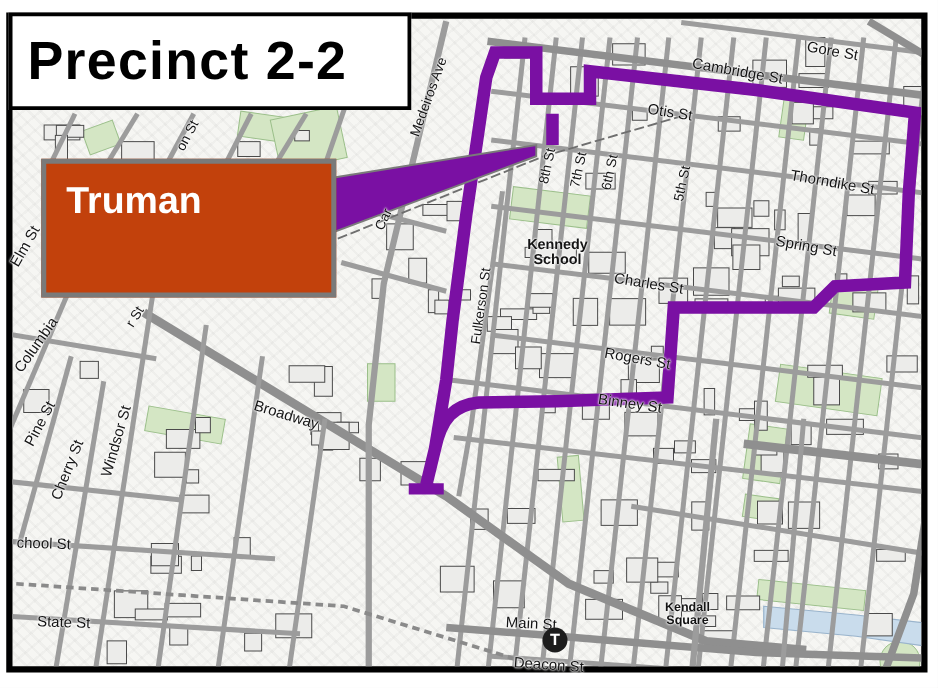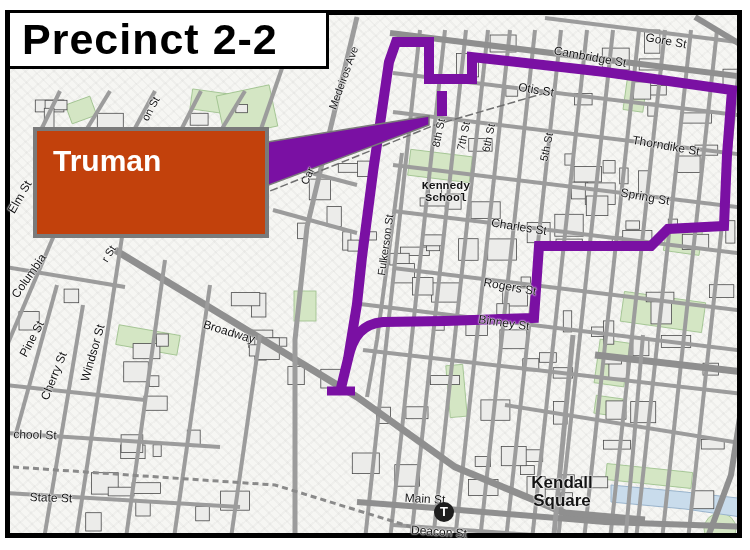--- a/index.html
+++ b/index.html
@@ -8,21 +8,21 @@
   #map-area{position:absolute;left:5px;top:10px;width:737px;height:528px;
             background:#f6f6f3;
             background-image:
               repeating-linear-gradient(45deg, rgba(120,120,120,0.06) 0 2px, transparent 2px 7px),
               repeating-linear-gradient(-40deg, rgba(120,120,120,0.05) 0 2px, transparent 2px 9px);
             border:5px solid #000;box-sizing:border-box;}
   svg{position:absolute;left:0;top:0;}
   .slabel{position:absolute;color:#141414;white-space:nowrap;
           text-shadow:0 0 2px #fff,0 0 2px #fff,0 0 1px #fff;line-height:1.05;}
   .slabel.bold{font-weight:bold;text-align:center;white-space:pre-line;}
-  #title-box{position:absolute;left:7px;top:10px;width:322px;height:59px;background:#ffffff;
+  #title-box{position:absolute;left:7px;top:10px;width:322px;height:78px;background:#ffffff;
              border:3px solid #000;box-sizing:border-box;display:flex;align-items:center;}
   #title-box span{font-size:43px;font-weight:bold;color:#000;padding-left:12px;letter-spacing:1px;
                   white-space:nowrap;}
   #callout-box{position:absolute;left:33px;top:127px;width:236px;height:111px;
                border:4px solid #7a7a7a;box-sizing:border-box;padding:8px 0 0 16px;}
   #callout-box div{color:#ffffff;font-weight:bold;font-size:30px;line-height:44px;white-space:nowrap;}
   #t-icon{position:absolute;left:424px;top:487px;width:20px;height:20px;border-radius:50%;
           background:#1d1d1d;color:#fff;font-weight:bold;font-size:13px;text-align:center;
           line-height:20px;}
 </style>
@@ -285,23 +285,23 @@
         <div class="slabel" style="left: 219px; top: 317px; font-size: 12px; transform: translate(-50%, -50%) rotate(17deg);">Broadway</div>
         <div class="slabel" style="left: 19px; top: 261px; font-size: 12px; transform: translate(-50%, -50%) rotate(-55deg);">Columbia</div>
         <div class="slabel" style="left: 22px; top: 324px; font-size: 12px; transform: translate(-50%, -50%) rotate(-62deg);">Pine St</div>
         <div class="slabel" style="left: 44px; top: 361px; font-size: 12px; transform: translate(-50%, -50%) rotate(-68deg);">Cherry St</div>
         <div class="slabel" style="left: 83px; top: 338px; font-size: 12px; transform: translate(-50%, -50%) rotate(-74deg);">Windsor St</div>
         <div class="slabel" style="left: 25px; top: 420px; font-size: 12px; transform: translate(-50%, -50%) rotate(2deg);">chool St</div>
         <div class="slabel" style="left: 41px; top: 483px; font-size: 12px; transform: translate(-50%, -50%) rotate(2deg);">State St</div>
         <div class="slabel" style="left: 10px; top: 182px; font-size: 12px; transform: translate(-50%, -50%) rotate(-60deg);">Elm St</div>
         <div class="slabel" style="left: 141px; top: 94px; font-size: 11px; transform: translate(-50%, -50%) rotate(-62deg);">on St</div>
         <div class="slabel" style="left: 99px; top: 239px; font-size: 11px; transform: translate(-50%, -50%) rotate(-58deg);">r St</div>
-        <div class="slabel bold" style="left: 436px; top: 177px; font-size: 11.5px; transform: translate(-50%, -50%) rotate(0deg); font-family: Liberation Mono, monospace;">Kennedy
+        <div class="slabel bold" style="left: 436px; top: 187px; font-size: 11.5px; transform: translate(-50%, -50%) rotate(0deg);">Kennedy
 School</div>
-        <div class="slabel bold" style="left: 552px; top: 477px; font-size: 17px; transform: translate(-50%, -50%) rotate(0deg);">Kendall
+        <div class="slabel bold" style="left: 540px; top: 477px; font-size: 10px; transform: translate(-50%, -50%) rotate(0deg);">Kendall
 Square</div>
       </div>
 
     <div id="t-icon">T</div>
   </div>
 
   <div id="callout-box" style="background: #c2410c;">
     <div>Truman</div>
   </div>
 

